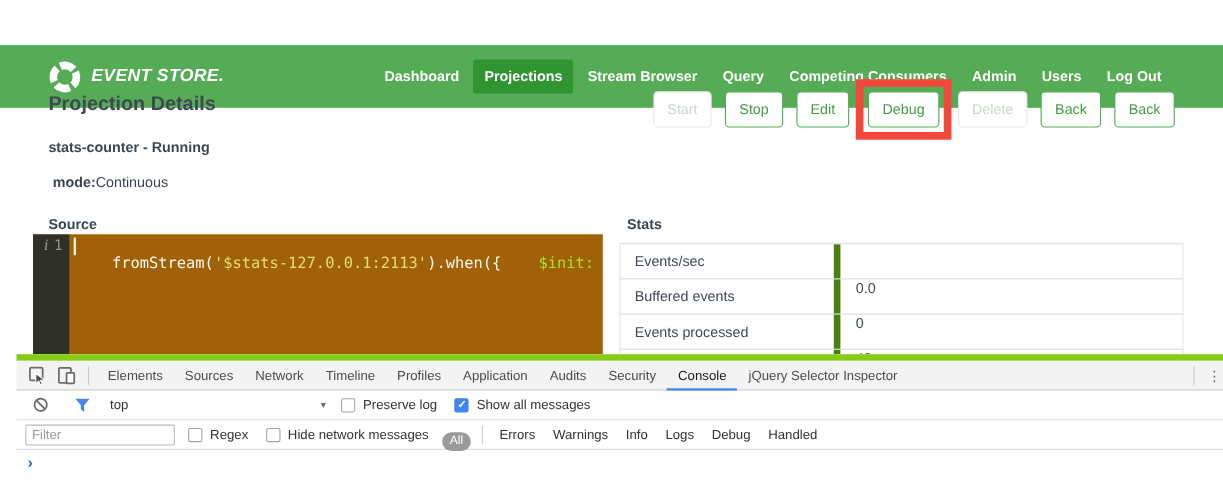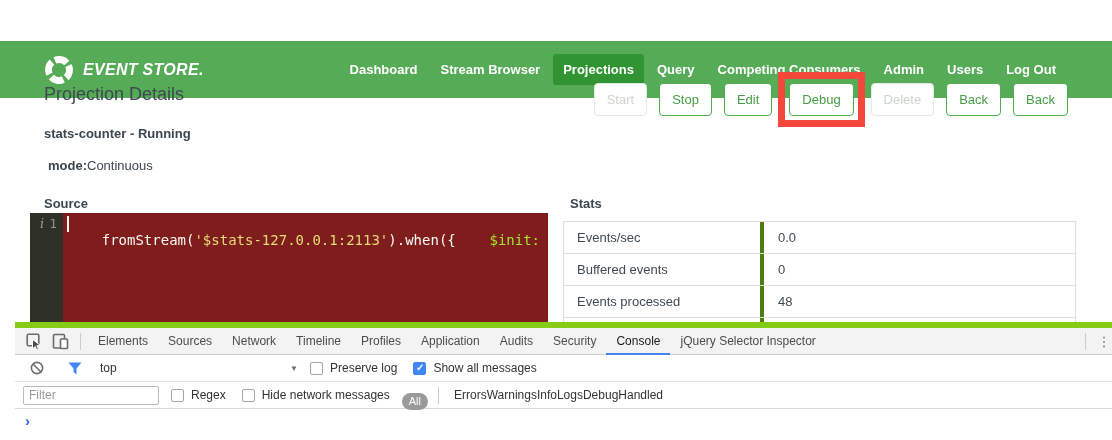--- a/index.html
+++ b/index.html
@@ -10,55 +10,55 @@
   .navbar { position:absolute; top:0; left:0; width:1112px; height:57px;
             background:#56ab56; display:flex; align-items:center; padding:0 46px 0 44px;margin-top:41px; }
   .brand { display:flex; align-items:center; gap:9px; color:#fff; }
   .brand-text { font-size:16px; font-weight:bold; font-style:italic; letter-spacing:.3px; }
   .nav-items { margin-left:auto; display:flex; align-items:center; gap:3px; }
   .nav-item { color:#fff; font-weight:bold; font-size:13px; padding:8px 10px;
               border-radius:3px; text-decoration:none; cursor:pointer; white-space:nowrap; }
   .nav-item.active { background:#2f9431; }
 
   
-  .page-title { position:absolute; left:44px; top:84px; font-size:18px; font-weight:normal; color:#3e4852; }
+  .page-title { position:absolute; left:44px; top:84px; font-size:18px; font-weight:bold; color:#3e4852; }
   .actions { position:absolute; right:44px; top:76px; height:46px; display:flex; align-items:center; gap:12px; }
   .btn { height:33px; padding:0 12px; background:#fff; border:1px solid #4cae4c; border-radius:4px;
          color:#449d44; font-size:13px; font-family:"Liberation Sans", sans-serif;
          display:flex; align-items:center; cursor:pointer; }
   .btn.disabled { border-color:#e3eae3; color:#ccd6cc; cursor:default; }
   .debug-wrap { border:7px solid #f4473b; padding:4px; margin:-11px -6px; display:flex; }
 
   .proj-status { position:absolute; left:44px; top:126px; font-size:13px; font-weight:bold; color:#3b4650; }
   .mode-line { position:absolute; left:48px; top:158px; font-size:13px; color:#3b4650; }
   .mode-line .mode-k { font-weight:bold; }
 
   
   .section-label { font-size:13px; font-weight:bold; color:#3b4650; position:absolute; top:196px; }
   .source-label { left:44px; }
   .stats-label { left:570px; }
   .editor { position:absolute; left:30px; top:213px; width:518px; height:109px;
-            background:#7f1d1d; display:flex; overflow:hidden;
+            background:#a16207; display:flex; overflow:hidden;
             font-family:"DejaVu Sans Mono", monospace; font-size:14px; }
   .gutter { width:33px; background:#2f3129; color:#8f908a; flex:none;
             padding:3px 6px 0 0; text-align:right; font-size:13px; }
   .gutter-info { font-style:italic; font-family:"DejaVu Serif", serif; color:#9a9b95; margin-right:5px; }
   .code-line { padding:3px 0 0 5px; white-space:pre; color:#f8f8f2; position:relative; flex:1; overflow:hidden; }
   .code-line .cursor { position:absolute; left:4px; top:3px; width:2px; height:16px; background:#f8f8f2; }
   .tok-string { color:#e6db74; }
   .tok-variable { color:#a6e22e; }
 
   
   .stats-table { position:absolute; left:563px; top:221px; width:513px; height:101px;
                  overflow:hidden; border-top:1px solid #ddd; }
   .stats-row { display:flex; height:32px; border-bottom:1px solid #ddd;
                border-left:1px solid #ddd; border-right:1px solid #ddd; }
-  .stats-row .k { width:200px; border-right:4px solid #4d7c0f; padding-left:13px;
+  .stats-row .k { width:200px; border-right:6px solid #4d7c0f; padding-left:13px;
                   line-height:31px; font-size:13px; color:#3f4a54; }
-  .stats-row .v { flex:1; padding-left:14px; line-height:31px; font-size:13px; color:#3f4a54; }
+  .stats-row .v { flex:1; padding-left:14px; line-height:31px; font-size:13px; color:#3f4a54;margin-top:24px; }
 
   
   .devtools { position:absolute; left:15px; top:322px; width:1112px; height:152px;
               background:#fff; border-top:6px solid #84cc16; font-size:12px; color:#333; }
   .dt-tabbar { height:27px; background:#f3f3f3; border-bottom:1px solid #cfcfcf;
                display:flex; align-items:center; padding-left:6px; }
   .dt-icon-btn { width:26px; height:22px; display:flex; align-items:center; justify-content:center; cursor:pointer; }
   .dt-sep { width:1px; height:17px; background:#ccc; margin:0 7px; flex:none; }
   .dt-tab { height:27px; padding:0 10px; display:flex; align-items:center; color:#4c4c4c;
             cursor:pointer; white-space:nowrap; }
@@ -75,42 +75,42 @@
         flex:none; cursor:pointer; }
   .cb.checked { background:#4285f4; border-color:#4285f4; position:relative; }
   .cb.checked::after { content:"✓"; position:absolute; left:1.5px; top:-0.5px; color:#fff; font-size:10px; font-weight:bold; }
   .cb-label { margin-left:7px; cursor:default; }
   .gap16 { margin-left:16px; } .gap12 { margin-left:12px; }
   .filter-input { width:136px; height:19px; border:1px solid #bbb; border-radius:2px;
                   font-size:12px; padding:0 5px; font-family:"Liberation Sans", sans-serif; color:#333; }
   .filter-input::placeholder { color:#9a9a9a; }
   .level-all { background:#9a9a9a; color:#fff; border-radius:9px; padding:2px 7px 3px;
                font-size:11px; margin-left:12px; cursor:pointer;margin-top:12px; }
-  .level { cursor:pointer; color:#333; }
+  .level { margin-left:16px; cursor:pointer; color:#333; }
   .dt-output { position:relative; height:36px; }
   .prompt { position:absolute; left:10px; top:3px; color:#2c6ee8; font-weight:bold; font-size:15px; }
 
   .icon-svg { display:block; }
 </style>
 </head>
 <body>
 
 <div class="navbar">
   <div class="brand">
     <span>
       <svg class="icon-svg" width="30" height="30" viewBox="0 0 30 30">
         <circle cx="15" cy="15" r="10.5" fill="none" stroke="#ffffff" stroke-width="7" stroke-dasharray="13 3.5" transform="rotate(-25 15 15)"></circle>
       </svg>
     </span>
     <span class="brand-text">EVENT STORE.</span>
   </div>
   <div class="nav-items">
     <a class="nav-item">Dashboard</a>
+    <a class="nav-item active">Projections</a>
     <a class="nav-item">Stream Browser</a>
-    <a class="nav-item active">Projections</a>
     <a class="nav-item">Query</a>
     <a class="nav-item">Competing Consumers</a>
     <a class="nav-item">Admin</a>
     <a class="nav-item">Users</a>
     <a class="nav-item">Log Out</a>
   </div>
 </div>
 
 <div class="page-title">Projection Details</div>
 

